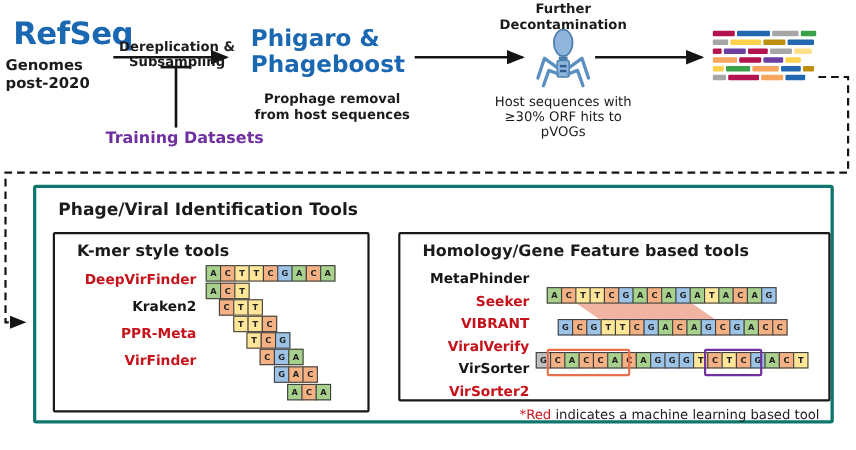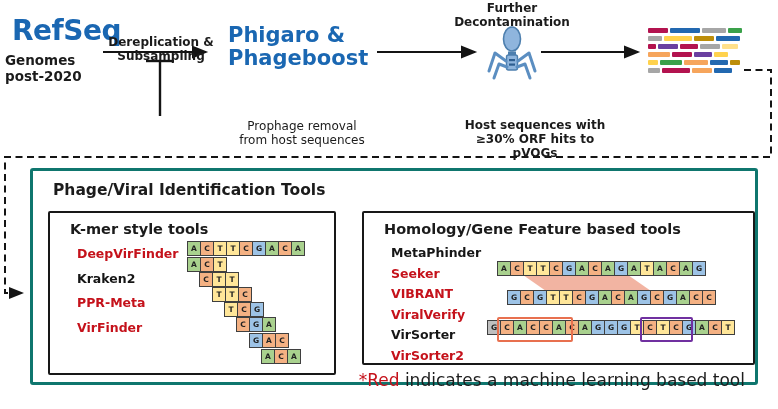--- a/index.html
+++ b/index.html
@@ -14,56 +14,56 @@
   .multiline{white-space:pre-line;}
   .center{text-align:center;}
   .layer{position:absolute;left:0;top:0;width:778px;height:409px;pointer-events:none;}
 
   
   .refseq-title{left:12px;top:14px;font-size:28px;font-weight:700;color:var(--heading-blue);letter-spacing:-0.5px;}
   .refseq-sub{left:5px;top:52px;font-size:13.5px;font-weight:700;line-height:1.22;}
   .step1{left:100px;top:12px;width:122px;font-size:12px;font-weight:700;line-height:1.15;margin-top:24px;}
   .training{left:96px;top:118px;font-size:14.5px;font-weight:700;color:var(--training-purple);}
   .phigaro{left:228px;top:24px;font-size:21px;font-weight:700;line-height:1.1;color:var(--heading-blue);}
-  .phigaro-sub{left:220px;top:83px;width:164px;font-size:12px;font-weight:400;line-height:1.18;margin-top:36px;}
+  .phigaro-sub{left:220px;top:83px;width:164px;font-size:12px;font-weight:700;line-height:1.18;}
   .decon{left:443px;top:2px;width:138px;font-size:12px;font-weight:700;line-height:1.15;}
-  .host{left:464px;top:85px;width:142px;font-size:12px;font-weight:700;line-height:1.18;margin-top:33px;}
+  .host{left:441px;top:85px;width:142px;font-size:12px;font-weight:400;line-height:1.18;}
   .fraglbl{left:645px;top:85px;width:110px;font-size:13px;font-weight:700;line-height:1.2;}
 
   
   #frag-block{left:648px;top:28px;}
   .fragrow{display:flex;gap:2px;margin-bottom:3px;}
   .frag{display:block;height:5px;border-radius:1px;}
 
   
   .mainbox{left:30px;top:168px;width:722px;height:211px;border:3px solid #0f766e;border-radius:3px;}
   .main-title{position:absolute;left:20px;top:10px;font-size:15.5px;font-weight:700;}
   .subbox{position:absolute;border:2.5px solid #181818;border-radius:2px;background:#fff;}
   .kmerbox{left:15px;top:40px;width:284px;height:160px;}
   .hombox{left:329px;top:40px;width:389px;height:150px;}
   .box-title{position:absolute;left:20px;top:8px;font-size:14.5px;font-weight:700;}
-  .toollist{position:absolute;left:27px;top:33px;}
+  .toollist{position:absolute;left:27px;top:33px;text-align:right;}
   .tool{font-size:12.5px;font-weight:700;margin-bottom:9.5px;color:#161616;}
   .toollist.hom{top:32px;}
   .toollist.hom .tool{margin-bottom:5.5px;}
   .tool.ml{color:var(--ml-red);}
 
   
   .seqrow{position:absolute;display:flex;}
   .ncell{box-sizing:content-box;width:12px;height:13px;border:1px solid #3f3f3f;
          font-size:7.5px;font-weight:700;line-height:13px;text-align:center;color:#222;}
   .seqrow .ncell + .ncell{margin-left:-1px;}
   #kmer-rows{position:absolute;left:0;top:0;width:100%;height:100%;}
   #seq1{left:133px;top:48px;} #seq2{left:143px;top:77px;} #seq3{left:123px;top:107px;}
   .alignband{position:absolute;left:0;top:0;width:389px;height:150px;}
   .hlbox{position:absolute;border-radius:2px;}
   .hlbox.red{left:133px;top:104px;width:72px;height:21px;border:2.5px solid var(--gene-box-red);}
   .hlbox.purple{left:276px;top:104px;width:49px;height:21px;border:2.5px solid var(--gene-box-purple);}
 
-  .footnote{position:absolute;right:10px;top:199px;font-size:17px;font-weight:500;color:#1d1d1d;}
+  .footnote{position:absolute;right:10px;top:199px;font-size:12px;font-weight:500;color:#1d1d1d;}
   .fn-red{color:var(--ml-red);}
 </style>
 </head>
 <body>
 
 <div class="canvas">
 
   <svg class="layer" viewBox="0 0 778 409">
     <defs>
       <marker id="ah" markerWidth="9" markerHeight="8" refX="6.5" refY="3" orient="auto">
@@ -76,20 +76,21 @@
     <line x1="160" y1="61" x2="160" y2="116" stroke="#141414" stroke-width="2.4"></line>
     <line x1="146" y1="61" x2="174" y2="61" stroke="#141414" stroke-width="2.4"></line>
     <path d="M744,70 H771 V157 H5 V293 H22" fill="none" stroke="#141414" stroke-width="2" stroke-dasharray="7,4.5" marker-end="url(#ah)"></path>
   </svg>
 
   <div class="abs refseq-title">RefSeq</div>
   <div class="abs refseq-sub multiline">Genomes
 post-2020</div>
   <div class="abs step1 multiline center">Dereplication &amp;
 Subsampling</div>
+  <div class="abs training">Training Datasets</div>
   <div class="abs phigaro multiline">Phigaro &amp;
 Phageboost</div>
   <div class="abs phigaro-sub multiline center">Prophage removal
 from host sequences</div>
   <div class="abs decon multiline center">Further
 Decontamination</div>
 
   <svg class="abs" style="left:486px;top:26px" width="52" height="58" viewBox="0 0 50 58">
     <ellipse cx="25" cy="13" rx="8.5" ry="12" fill="var(--phage-blue)" stroke="#4d7fae" stroke-width="1.6"></ellipse>
     <rect x="21" y="25.5" width="8" height="3.5" fill="#4d7fae"></rect>

